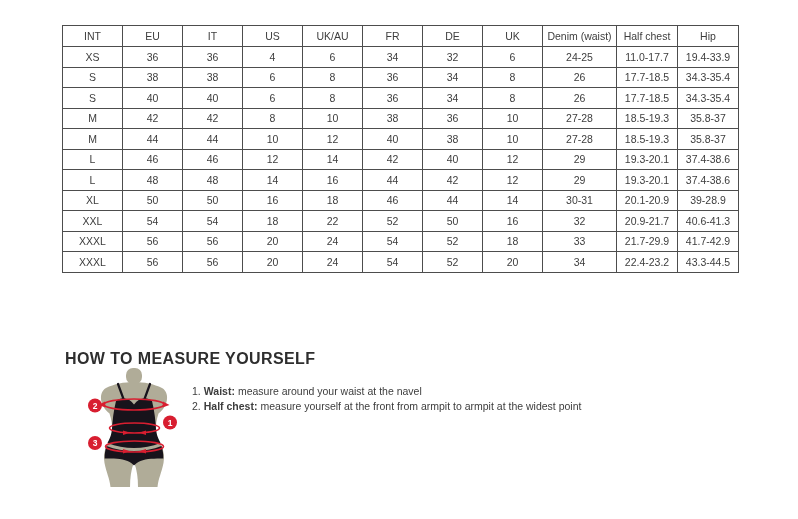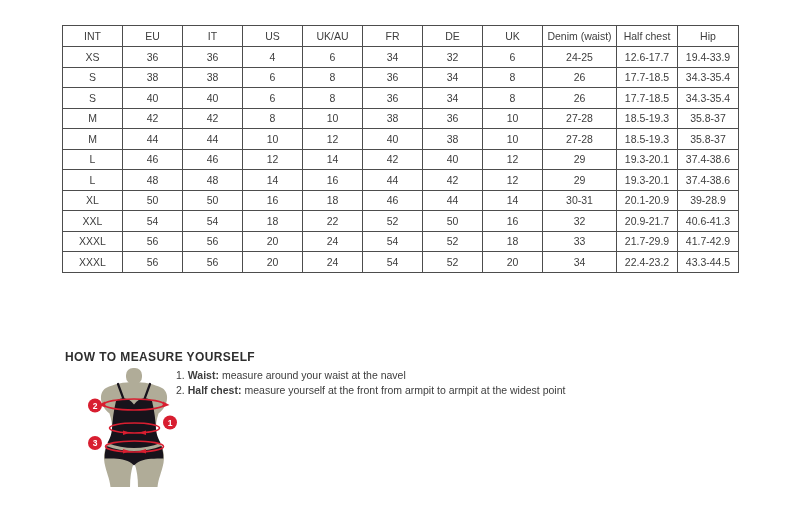--- a/index.html
+++ b/index.html
@@ -24,25 +24,25 @@
   .size-table th,.size-table td{
     border:1px solid var(--table-border);
     text-align:center;vertical-align:middle;
     font-size:10.5px;font-weight:400;color:var(--text);
     height:20.5px;padding:0 1px;white-space:nowrap;overflow:hidden;
   }
   .size-table th{height:21px;margin-top:28px;}
   
   .measure-title{
     position:absolute;left:65px;top:350px;
-    font-size:12px;font-weight:700;letter-spacing:.4px;color:var(--title-text);
+    font-size:16px;font-weight:700;letter-spacing:.4px;color:var(--title-text);
   }
   .figure{position:absolute;left:78px;top:366px;width:112px;height:126px;}
   .steps{
-    position:absolute;left:176px;top:370px;margin:0;padding:0;list-style:none;
+    position:absolute;left:176px;top:370px;margin:16px;padding:0;list-style:none;
     font-size:10.5px;color:var(--text);
   }
   .steps li{line-height:11px;margin-bottom:4px;white-space:nowrap;}
   .step-num{margin-right:3px;}
   .step-term{font-weight:700;margin-right:3px;}
   
   .fill-body{fill:var(--mannequin);}
   .fill-bg{fill:#ffffff;}
   .fill-garment{fill:var(--garment);}
   .strap{stroke:var(--garment);stroke-width:2.2;stroke-linecap:round;}
@@ -90,21 +90,21 @@
       <tr>
         <td>XS</td>
         <td>36</td>
         <td>36</td>
         <td>4</td>
         <td>6</td>
         <td>34</td>
         <td>32</td>
         <td>6</td>
         <td>24-25</td>
-        <td>12.6-17.7</td>
+        <td>11.0-17.7</td>
         <td>19.4-33.9</td>
       </tr>
       <tr>
         <td>S</td>
         <td>38</td>
         <td>38</td>
         <td>6</td>
         <td>8</td>
         <td>36</td>
         <td>34</td>

